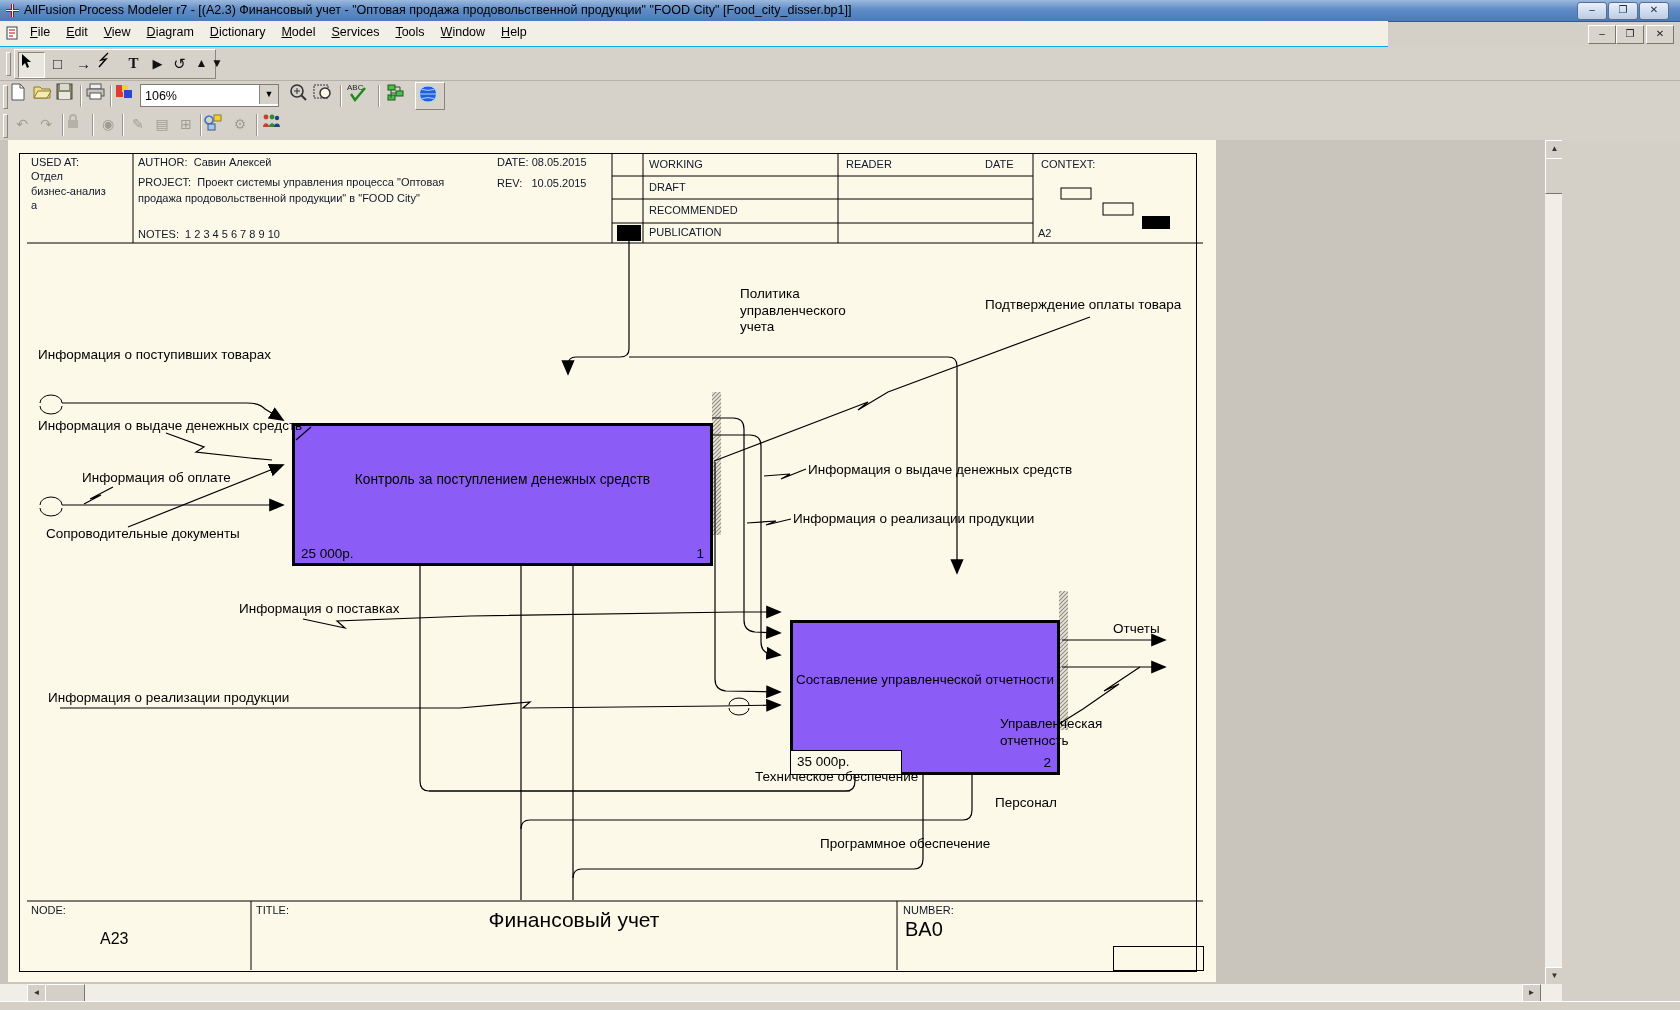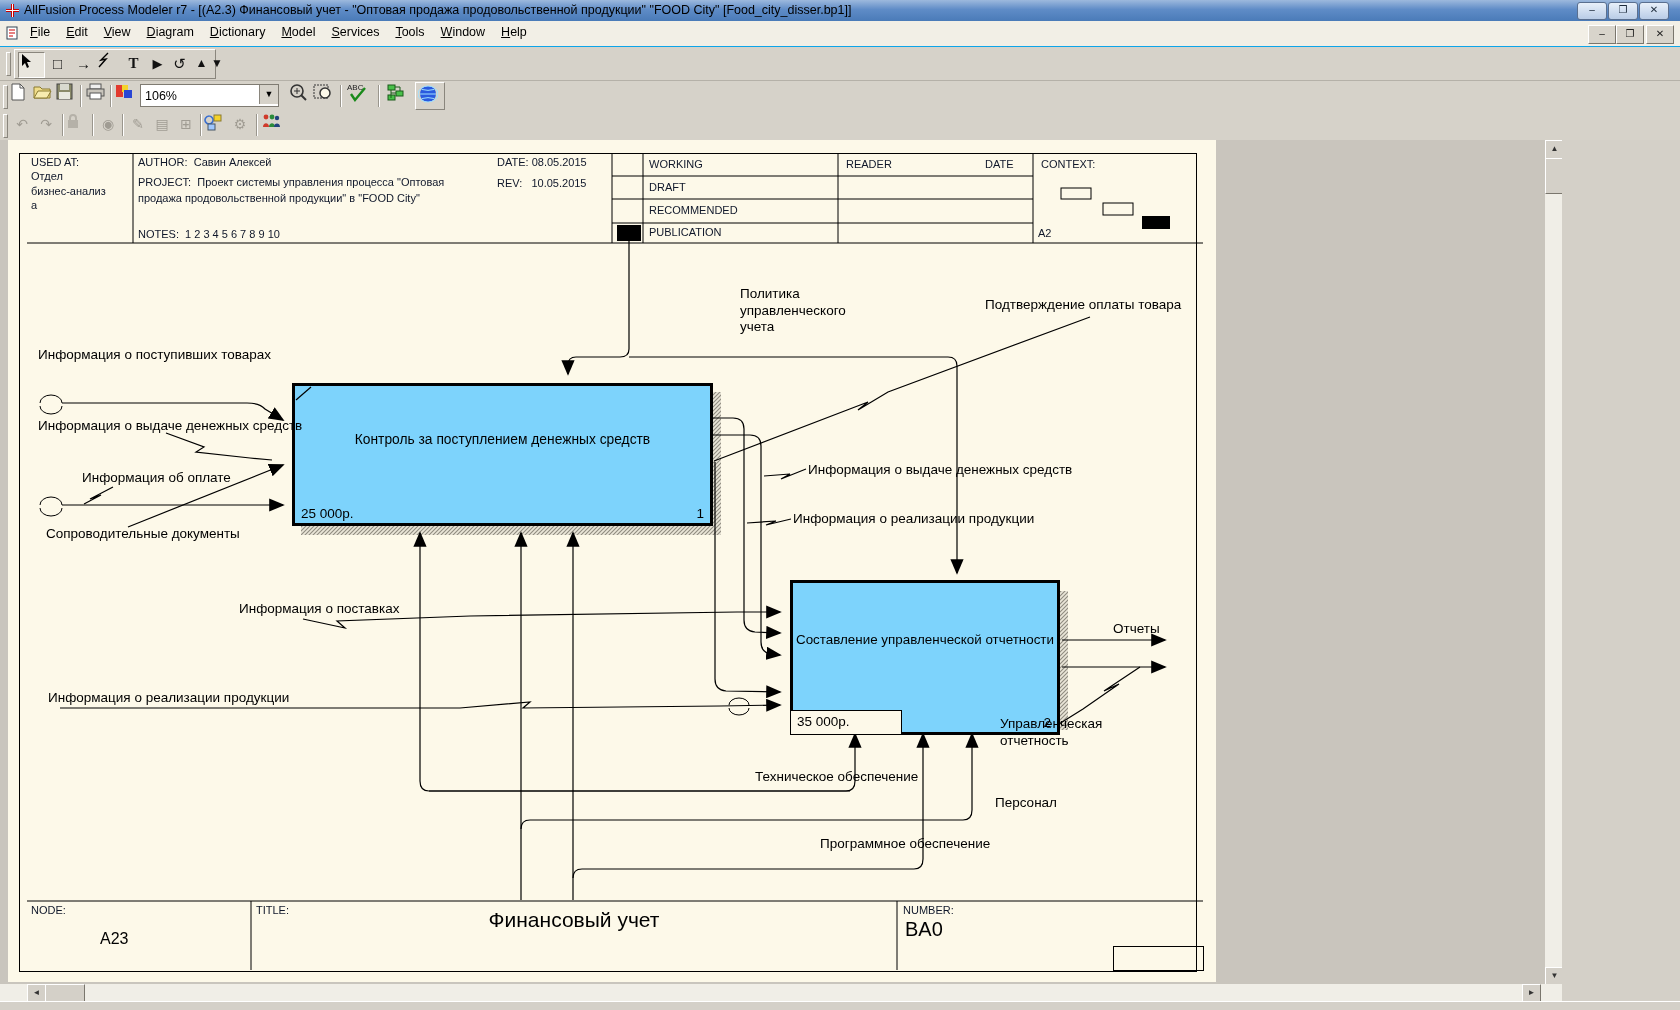--- a/index.html
+++ b/index.html
@@ -6,21 +6,21 @@
   #app{position:relative;width:1680px;height:1010px;background:#d4d0c8;
        font-family:"Liberation Sans","DejaVu Sans",sans-serif;overflow:hidden;padding-left:9px;}
   .abs{position:absolute;}
   
   #titlebar{left:0;top:0;width:1680px;height:21px;
     background:linear-gradient(#9db9dd,#5f8cc7 45%,#4a7bb8);border-bottom:1px solid #3a5a85;}
   #titlebar .ttl{left:24px;top:3px;font-size:12.5px;color:#000;white-space:nowrap;}
   .winbtn{width:28px;height:16px;background:linear-gradient(#e8f0fa,#b9cce6);
     border:1px solid #5a6f8f;border-radius:3px;font-size:10px;line-height:14px;
     text-align:center;color:#1c2a3a;}
-  #menubar{left:0;top:21px;width:1680px;height:25px;background:#f2efe6;border-bottom:6px solid #0ea5e9;}
+  #menubar{left:0;top:21px;width:1388px;height:25px;background:#f2efe6;border-bottom:6px solid #0ea5e9;}
   .mi{display:inline-block;padding:4px 8px 0 8px;font-size:12.5px;color:#000;}
   .mi::first-letter{text-decoration:underline;}
   .mdibtn{width:26px;height:17px;background:#d8d4cb;border:1px solid #fff;
     border-right-color:#7a766d;border-bottom-color:#7a766d;font-size:10px;
     line-height:15px;text-align:center;color:#222;}
   .tbar{background:#d6d2c9;}
   .bevel{border:1px solid #fff;border-right-color:#8a867d;border-bottom-color:#8a867d;}
   .tbtn{width:25px;height:24px;text-align:center;font-size:15px;line-height:23px;color:#111;}
   .pressed{background:#e9e6de;border:1px solid #8a867d;border-right-color:#fff;border-bottom-color:#fff;}
   .sep{width:1px;height:22px;background:#9a968d;box-shadow:1px 0 0 #fff;}
@@ -31,21 +31,21 @@
      font-family:"Liberation Sans",sans-serif;background:#fff;}
   #zoomcombo .dd{position:absolute;right:0;top:0;width:18px;height:19px;background:#d6d2c9;
      border-left:1px solid #8a867d;text-align:center;font-size:9px;line-height:18px;}
   
   #workspace{left:0;top:140px;width:1545px;height:844px;background:#c9c5bd;overflow:hidden;}
   #page{left:8px;top:0px;width:1208px;height:842px;background:#fdf9e9;}
   #frame{left:19px;top:13px;width:1176px;height:817px;border:1px solid #000;background:#fdf9e9;}
   .ht{font-size:11px;color:#0f172a;white-space:nowrap;}
   .lbl{font-size:13.5px;color:#000;white-space:nowrap;}
   .lblml{font-size:13.5px;color:#000;white-space:pre-line;line-height:16.5px;}
-  .activity{border:3px solid #000;background:#7dd3fc;box-sizing:border-box;}
+  .activity{border:3px solid #000;background:#8b5cf6;box-sizing:border-box;margin-top:40px;}
   .acost{position:absolute;left:6px;bottom:2px;font-size:13.5px;}
   .anum{position:absolute;right:6px;bottom:2px;font-size:13.5px;}
   .thumbrect{border:1px solid #000;background:#fdf9e9;}
   
   .sbtrack{background:#f0eee7;}
   .sbbtn{background:#d4d0c8;border:1px solid #fff;border-right-color:#7a766d;border-bottom-color:#7a766d;
      font-size:8px;text-align:center;color:#333;}
   svg{position:absolute;left:0;top:0;}
 </style>
 </head>

